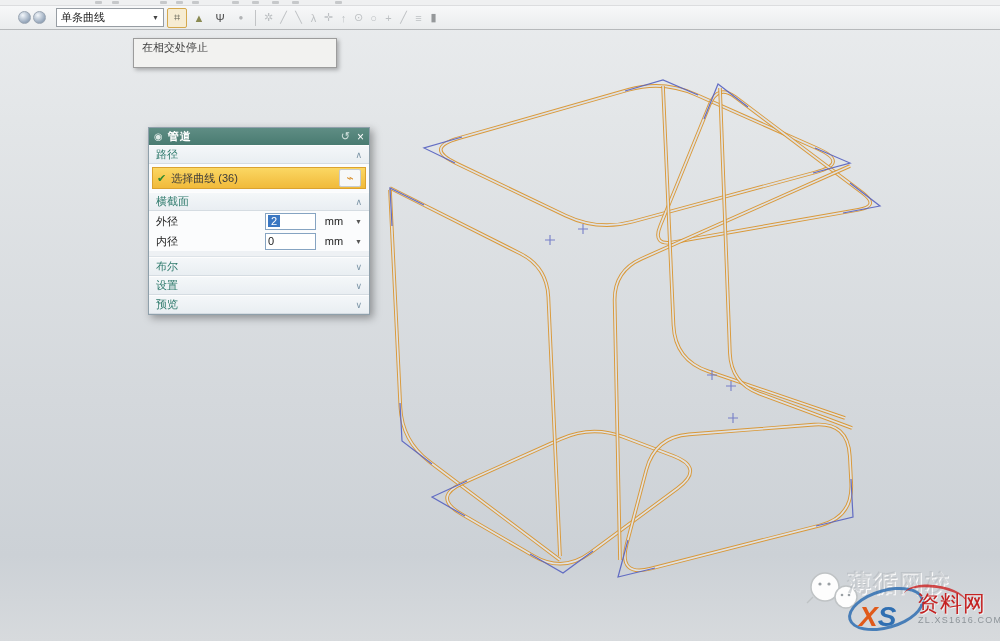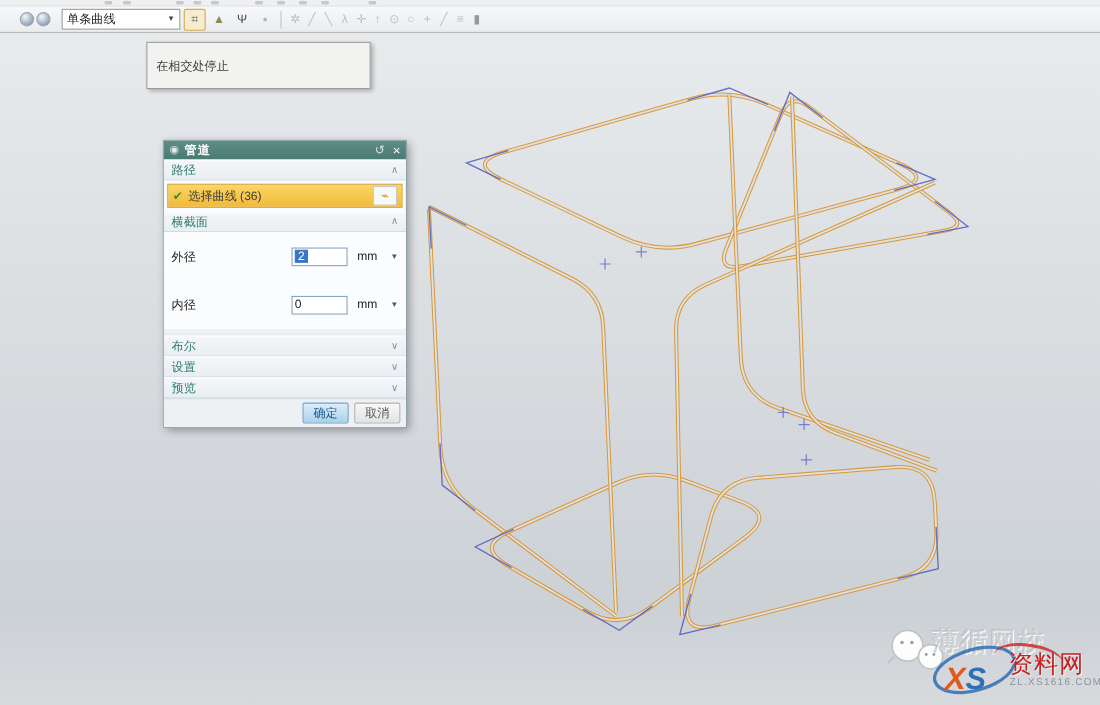--- a/index.html
+++ b/index.html
@@ -20,42 +20,42 @@
   .dd{width:98px;height:17px;background:#fff;border:1px solid #979da3;font-size:11px;color:#222;
     display:flex;align-items:center;padding:0 4px;margin-left:8px}
   .dd .caret{margin-left:auto;font-size:7px;color:#444}
   .tbtn{width:18px;height:18px;margin-left:3px;display:flex;align-items:center;justify-content:center;font-size:11px;color:#5c5c50}
   .tbtn.active{border:1px solid #d5a94e;background:#f6ecd2;border-radius:2px}
   .sep{width:1px;height:16px;background:#c2c4c6;margin:0 5px}
   .snap{width:15px;text-align:center;font-size:11px;color:#bdc0c3}
   .snap.dark{color:#95989a}
   
   .tip{position:absolute;left:133px;top:38px;width:186px;z-index:5;background:#f2f2f0;
-    border:1px solid #9c9c9c;box-shadow:2px 2px 4px rgba(0,0,0,.28);padding:14px 8px 7px}
+    border:1px solid #9c9c9c;box-shadow:2px 2px 4px rgba(0,0,0,.28);padding:1px 8px 7px}
   .tip h4{margin:0 0 5px;font-size:11px;font-weight:normal;color:#3d3d3d}
   .tip p{margin:0;font-size:10.5px;color:#6e6e6e;line-height:1.4}
   
   .dlg{position:absolute;left:148px;top:127px;width:220px;z-index:4;background:#fbfcfd;
     border:1px solid #8fa0ab;box-shadow:3px 3px 8px rgba(0,0,0,.35)}
   .dlg-tb{height:17px;background:linear-gradient(#60её,#497b71);background:linear-gradient(#5f8d84,#497b71);
     display:flex;align-items:center;padding:0 5px;color:#fff}
   .dlg-tb .gear{font-size:10px;margin-right:5px;color:#dfeae7}
   .dlg-tb .t{font-size:11px;font-weight:bold;letter-spacing:1px}
   .dlg-tb .sp{flex:1}
   .dlg-tb .rst{font-size:11px;color:#d2e2de;margin-right:7px}
   .dlg-tb .cls{font-size:12px;color:#fff}
   .sec{height:17px;background:linear-gradient(#f4f7f9,#e9eef2);border-bottom:1px solid #d5dce2;border-top:1px solid #fdfdfd;
     display:flex;align-items:center;padding:0 7px;font-size:11px;color:#2e7a6c}
   .sec .chev{margin-left:auto;color:#7b94a6;font-size:9px}
   .selrow{margin:3px;height:20px;background:linear-gradient(#fbd763,#f1ba3a);border:1px solid #dba22f;
     display:flex;align-items:center;padding:0 4px;font-size:11px;color:#3a3a3a}
   .selrow .chk{color:#2f8b2f;font-size:11px;margin-right:5px}
   .selrow .selicon{margin-left:auto;width:20px;height:16px;background:#f7f8f8;border:1px solid #c7cbce;border-radius:2px;
     display:flex;align-items:center;justify-content:center;color:#d98f2b;font-size:12px}
-  .frow{height:20px;display:flex;align-items:center;padding:12px 7px;font-size:11px;color:#222;background:#fbfcfd}
+  .frow{height:20px;display:flex;align-items:center;padding:0 7px;font-size:11px;color:#222;background:#fbfcfd}
   .frow .lbl{width:112px}
   .vbox{width:46px;height:15px;border:1px solid #86a4c2;background:#fff;font-size:11px;display:flex;align-items:center;padding:0 2px}
   .vbox .selval{background:#3a77c2;color:#fff;padding:0 3px}
   .unit{margin-left:9px;font-size:11px;color:#222}
   .ucaret{margin-left:12px;font-size:7px;color:#555}
   .gap{height:5px;background:#eef1f4;border-bottom:1px solid #dde3e8}
   .btnrow{height:25px;background:#eef1f4;border-top:1px solid #d5dce2;display:flex;align-items:center;justify-content:flex-end;padding:0 5px;gap:5px}
   .btn{height:17px;padding:0 9px;font-size:11px;display:flex;align-items:center;border-radius:2px}
   .btn.ok{background:linear-gradient(#dceefa,#abd0eb);border:1px solid #6fa1cb;color:#1b5a8d}
   .btn.cancel{background:linear-gradient(#f8f8f8,#e3e3e3);border:1px solid #b3b3b3;color:#555}
@@ -211,24 +211,20 @@
   </div>
   <div class="sec">
     <span>设置</span>
     <span class="chev">∨</span>
   </div>
   <div class="sec">
     <span>预览</span>
     <span class="chev">∨</span>
   </div>
 
-  <div class="btnrow">
-    <span class="btn ok">确定</span>
-    <span class="btn cancel">取消</span>
-  </div>
 </div>
 
 <div class="wm">
   <svg width="62" height="48">
     <circle cx="24" cy="20" r="14" fill="#fdfdfd" stroke="#bfc3c5" stroke-width="1.5"></circle>
     <circle cx="45" cy="30" r="11" fill="#fdfdfd" stroke="#bfc3c5" stroke-width="1.5"></circle>
     <circle cx="19" cy="17" r="1.6" fill="#9aa0a4"></circle>
       <circle cx="28" cy="17" r="1.6" fill="#9aa0a4"></circle>
     <circle cx="41" cy="28" r="1.3" fill="#9aa0a4"></circle>
       <circle cx="48" cy="28" r="1.3" fill="#9aa0a4"></circle>

